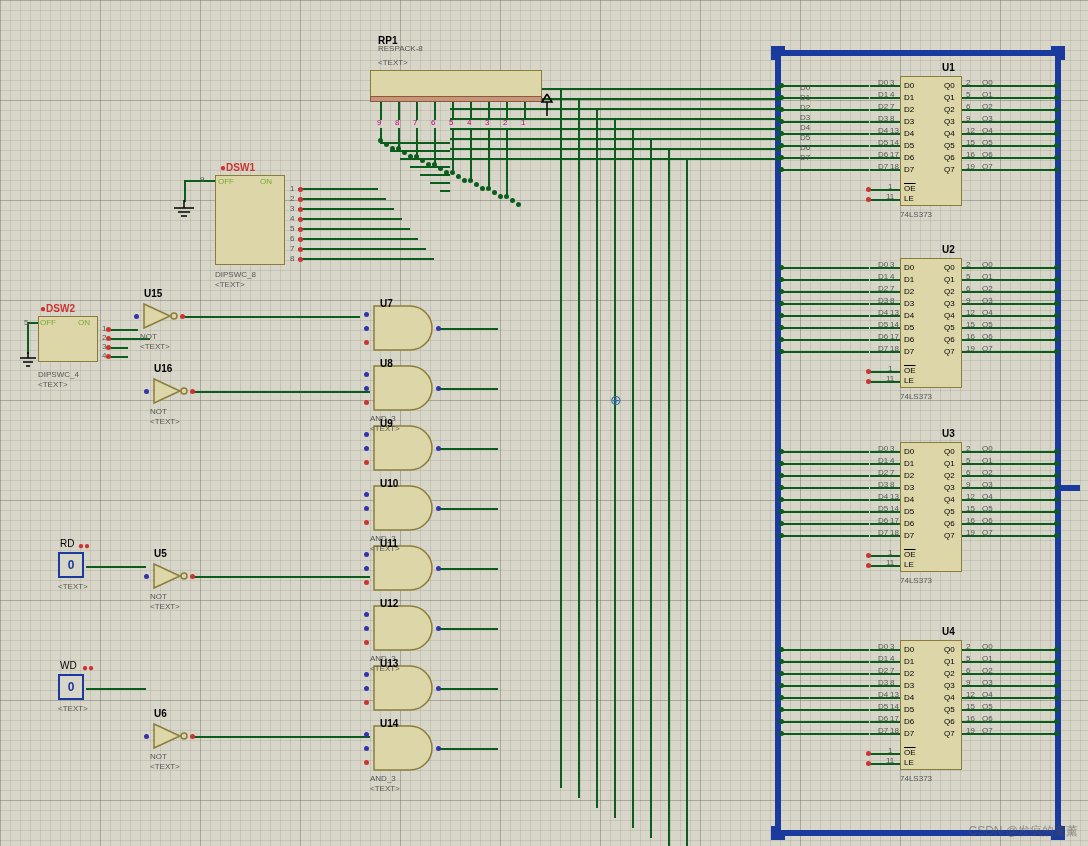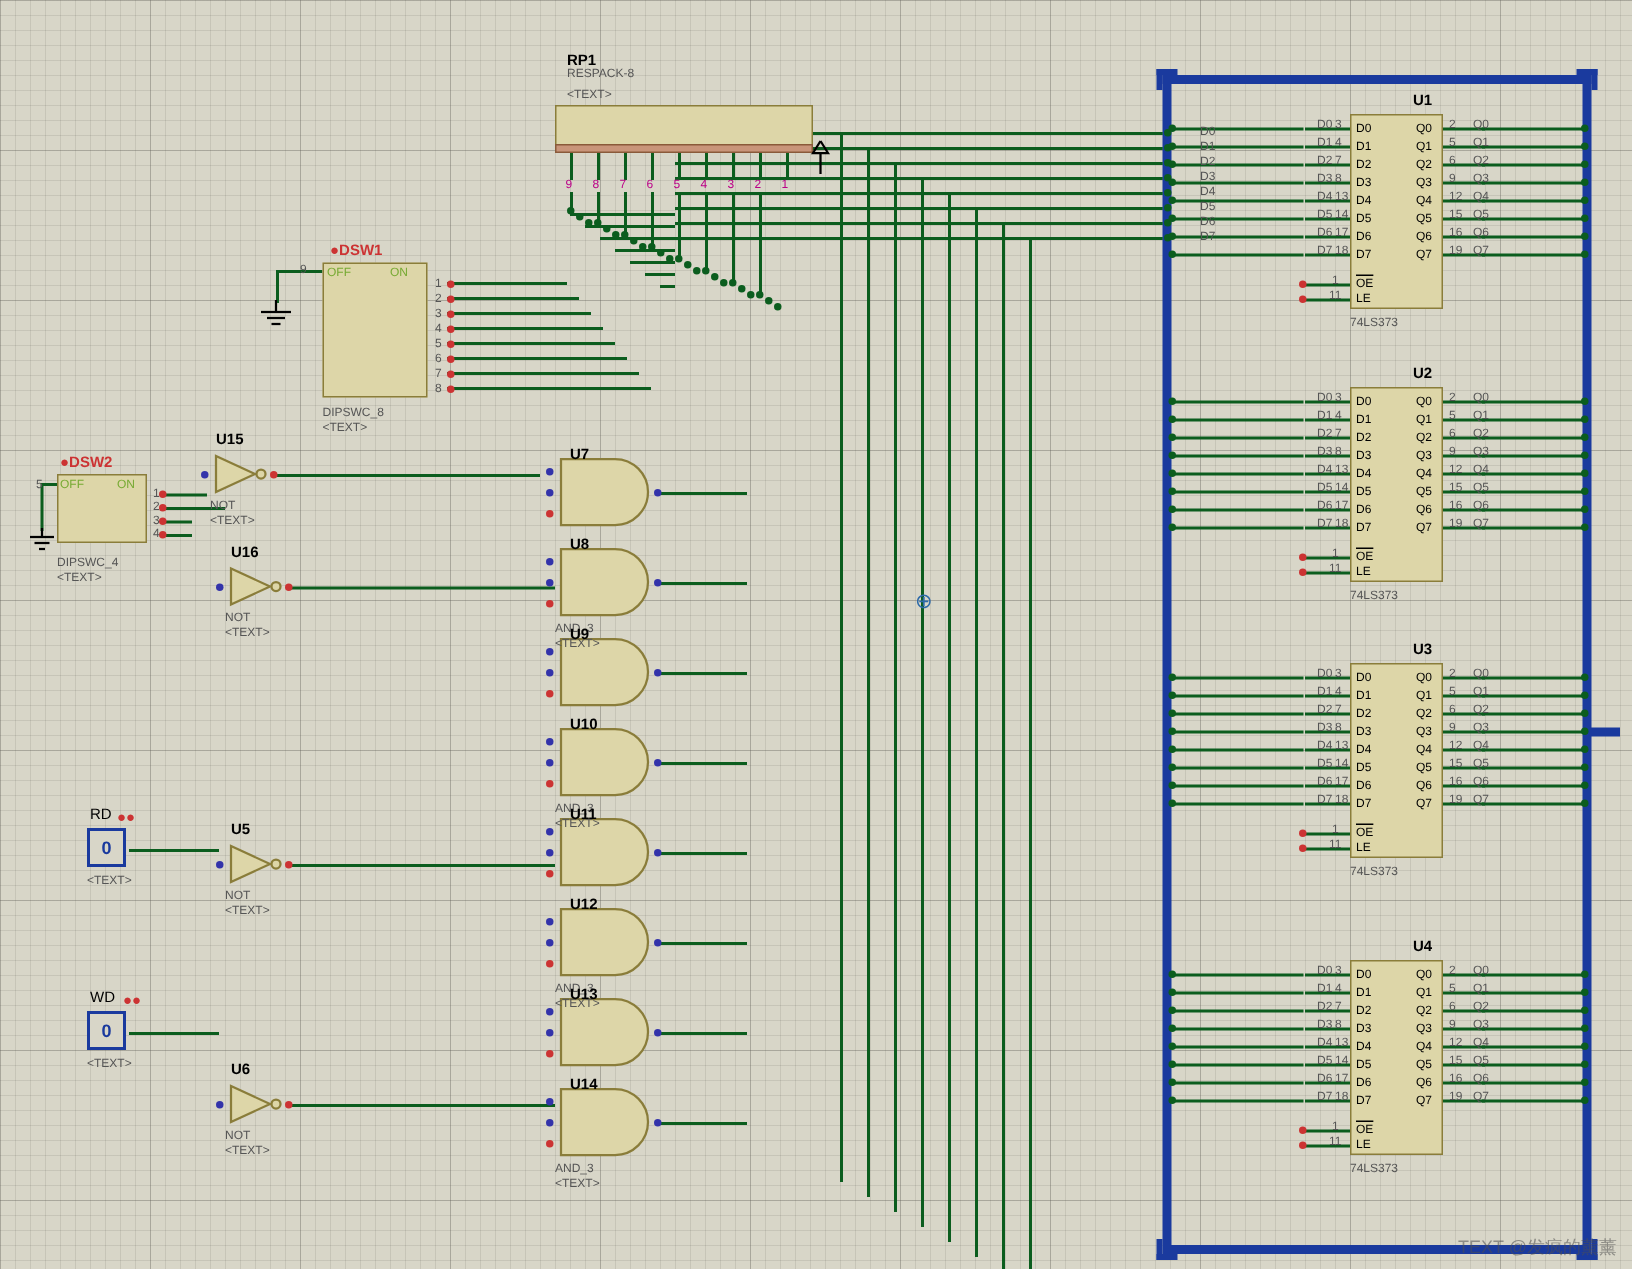--- a/index.html
+++ b/index.html
@@ -119,21 +119,21 @@
 
   <svg class="gate" style="left:18px;top:352px;" width="20" height="16">
     <line x1="10" y1="0" x2="10" y2="6" stroke="#000" stroke-width="1.5"></line>
     <line x1="2" y1="6" x2="18" y2="6" stroke="#000" stroke-width="1.5"></line>
     <line x1="5" y1="10" x2="15" y2="10" stroke="#000" stroke-width="1.5"></line>
     <line x1="8" y1="14" x2="12" y2="14" stroke="#000" stroke-width="1.5"></line>
   </svg>
   <div class="wire hwire" style="left:28px;top:322px;width:10px;"></div>
   <div class="wire vwire" style="left:27px;top:322px;height:32px;"></div>
 
-  <div class="watermark">TEXT @发疯的薰薰</div>
+  <div class="watermark">CSDN @发疯的薰薰</div>
 <div class="wire vwire" style="left: 380px; top: 100px; height: 20px;"></div>
     <div class="tinytxt" style="left: 377px; top: 118px; color: rgb(187, 0, 136);">9</div>
     <div class="wire vwire" style="left: 398px; top: 100px; height: 20px;"></div>
     <div class="tinytxt" style="left: 395px; top: 118px; color: rgb(187, 0, 136);">8</div>
     <div class="wire vwire" style="left: 416px; top: 100px; height: 20px;"></div>
     <div class="tinytxt" style="left: 413px; top: 118px; color: rgb(187, 0, 136);">7</div>
     <div class="wire vwire" style="left: 434px; top: 100px; height: 20px;"></div>
     <div class="tinytxt" style="left: 431px; top: 118px; color: rgb(187, 0, 136);">6</div>
     <div class="wire vwire" style="left: 452px; top: 100px; height: 20px;"></div>
     <div class="tinytxt" style="left: 449px; top: 118px; color: rgb(187, 0, 136);">5</div>

